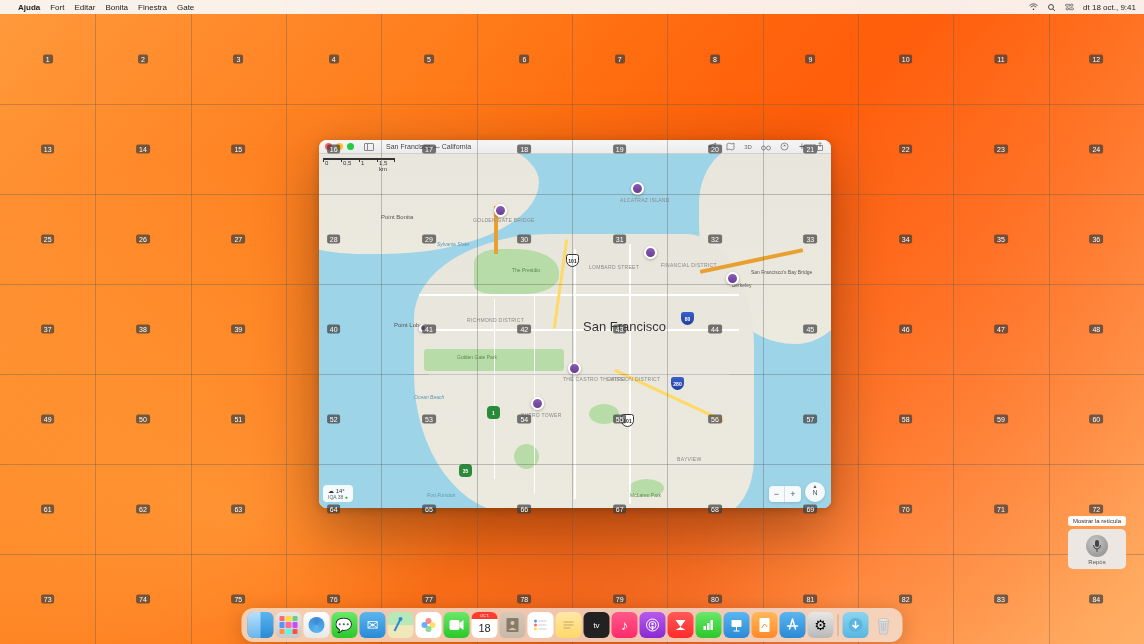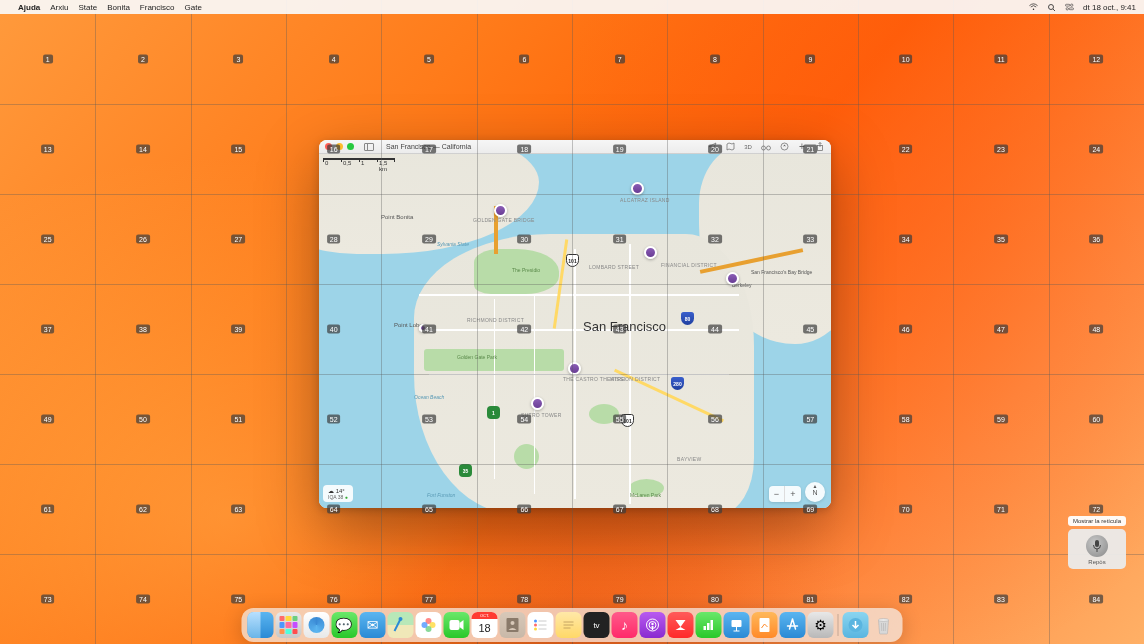--- a/index.html
+++ b/index.html
@@ -437,24 +437,24 @@
 </style>
 </head>
 <body>
 
 <div class="wallpaper"></div>
 
 <div class="menubar">
   <div class="menu-left">
     <span class="apple-logo"></span>
     <span class="menu-item bold">Ajuda</span>
-    <span class="menu-item">Arxiu</span>
-    <span class="menu-item">State</span>
+    <span class="menu-item">Fort</span>
+    <span class="menu-item">Editar</span>
     <span class="menu-item">Bonita</span>
-    <span class="menu-item">Francisco</span>
+    <span class="menu-item">Finestra</span>
     <span class="menu-item">Gate</span>
   </div>
   <div class="menu-right">
     <span class="status-icon">
       <svg width="10" height="8" viewBox="0 0 10 8">
           <path d="M5 7 L5 7 M2 4 Q5 1 8 4 M0.5 2.5 Q5 -1.5 9.5 2.5" stroke="#222" stroke-width="0.8" fill="none"></path>
           <circle cx="5" cy="6.5" r="0.8" fill="#222"></circle>
         </svg>
     </span>
     <span class="status-icon">

